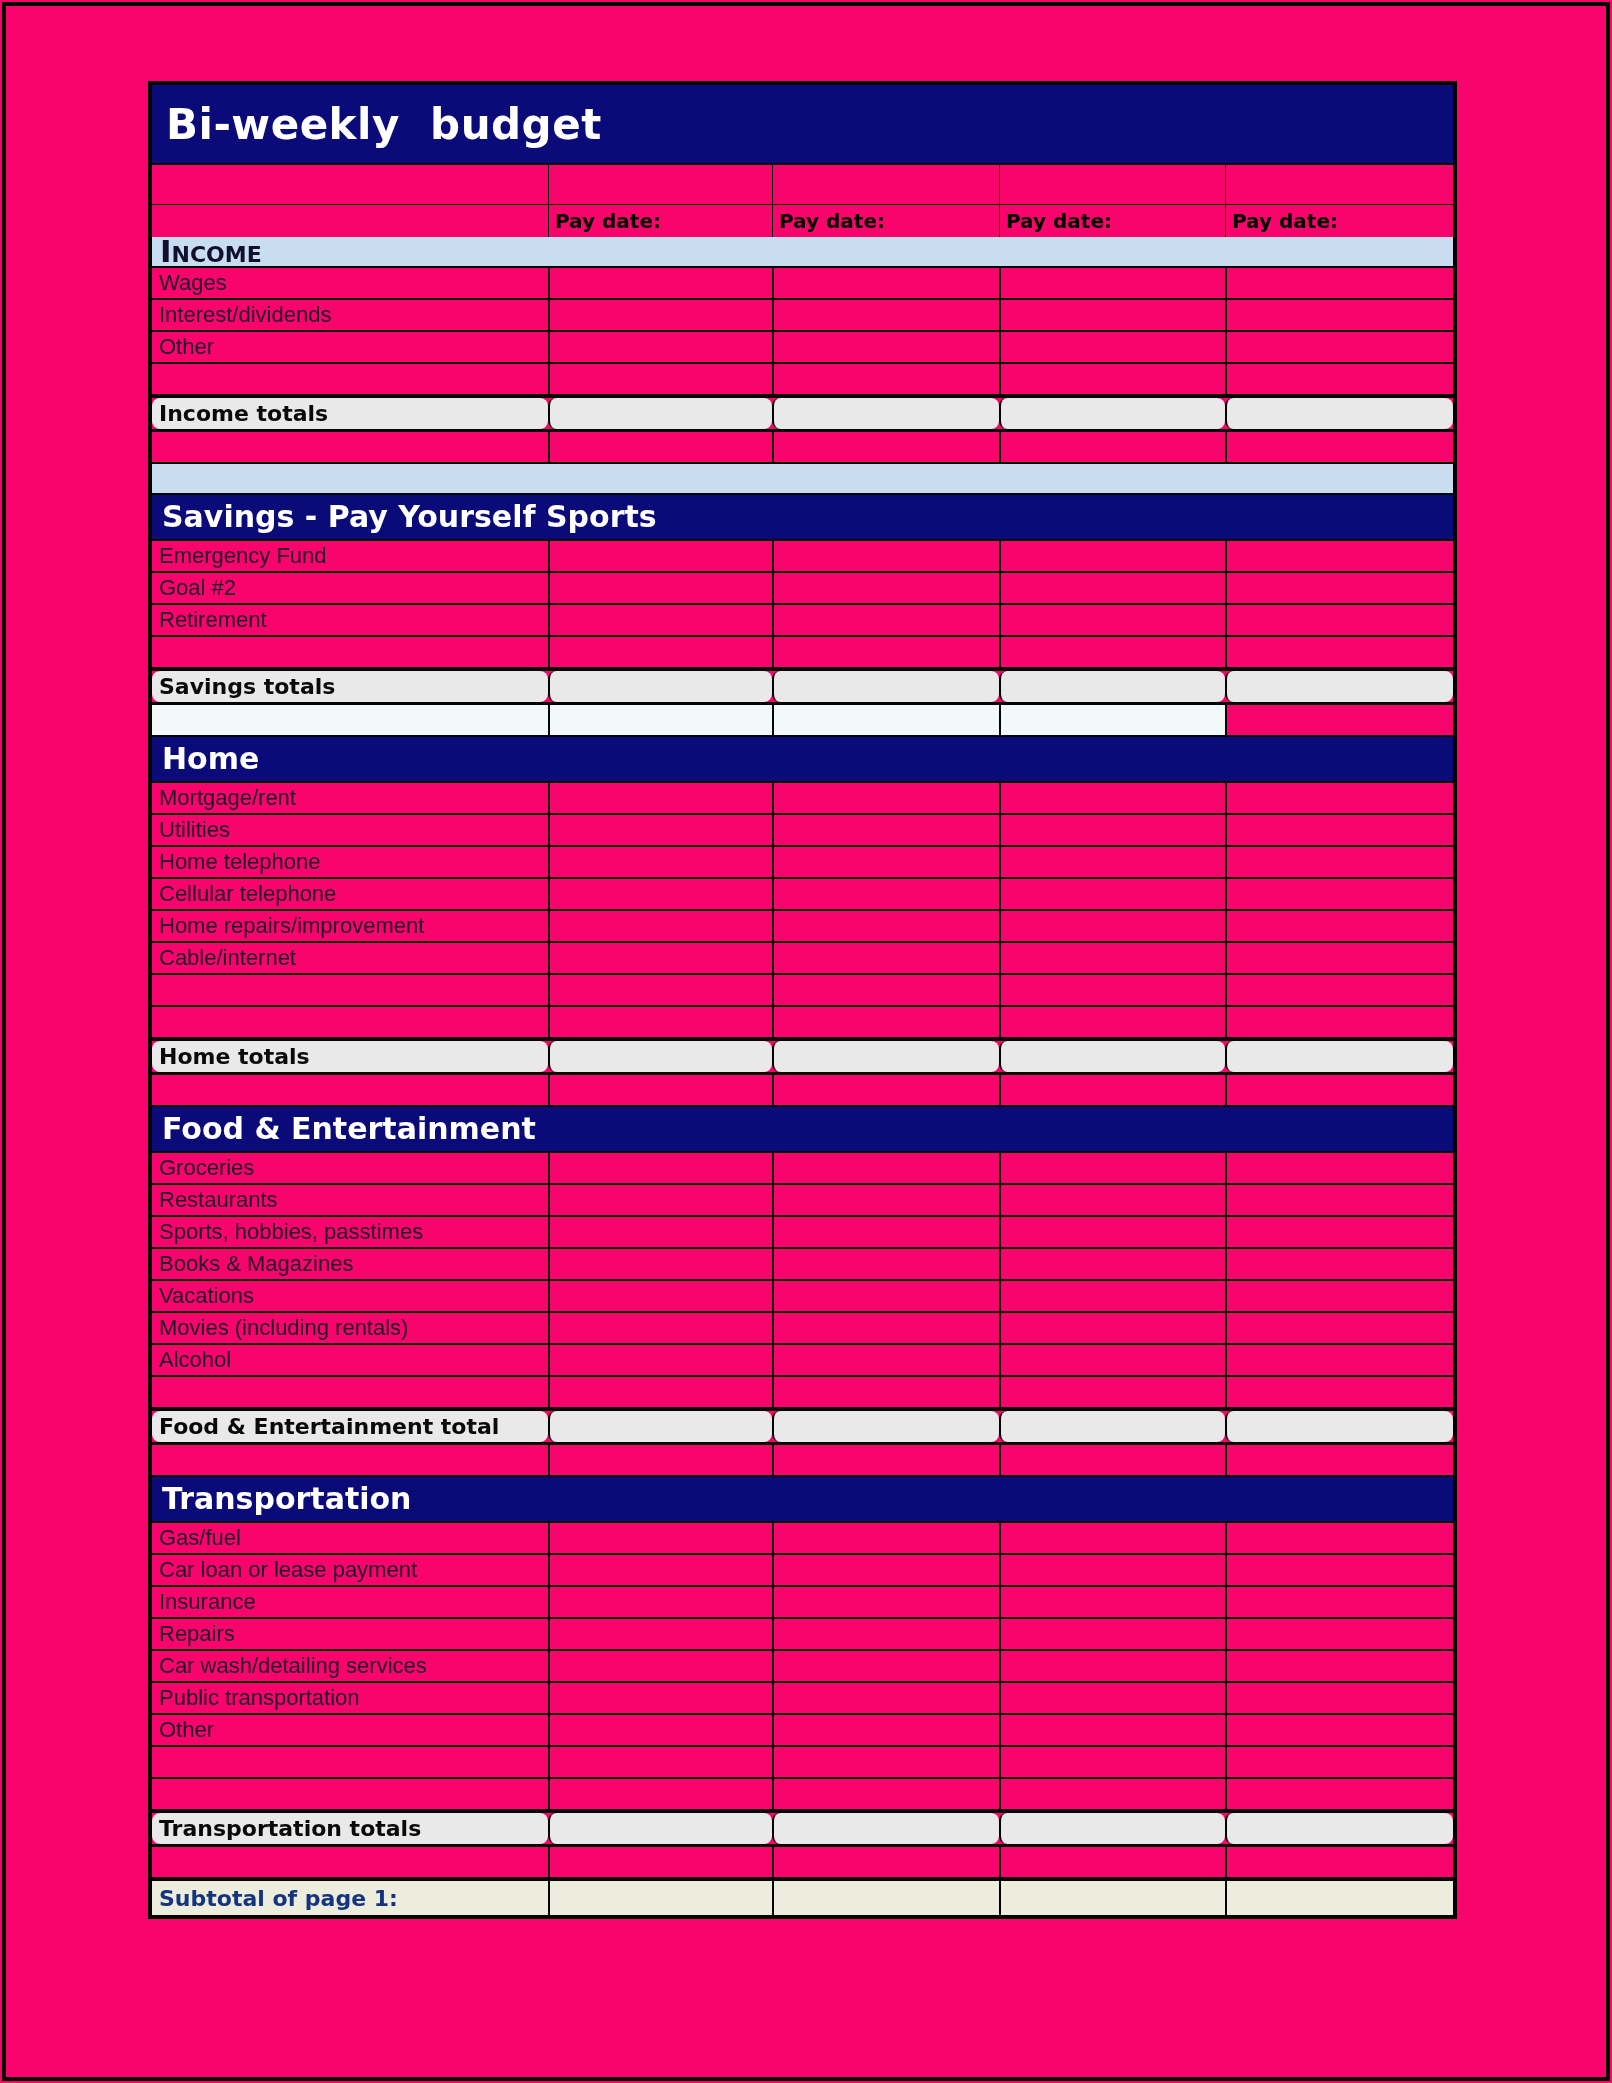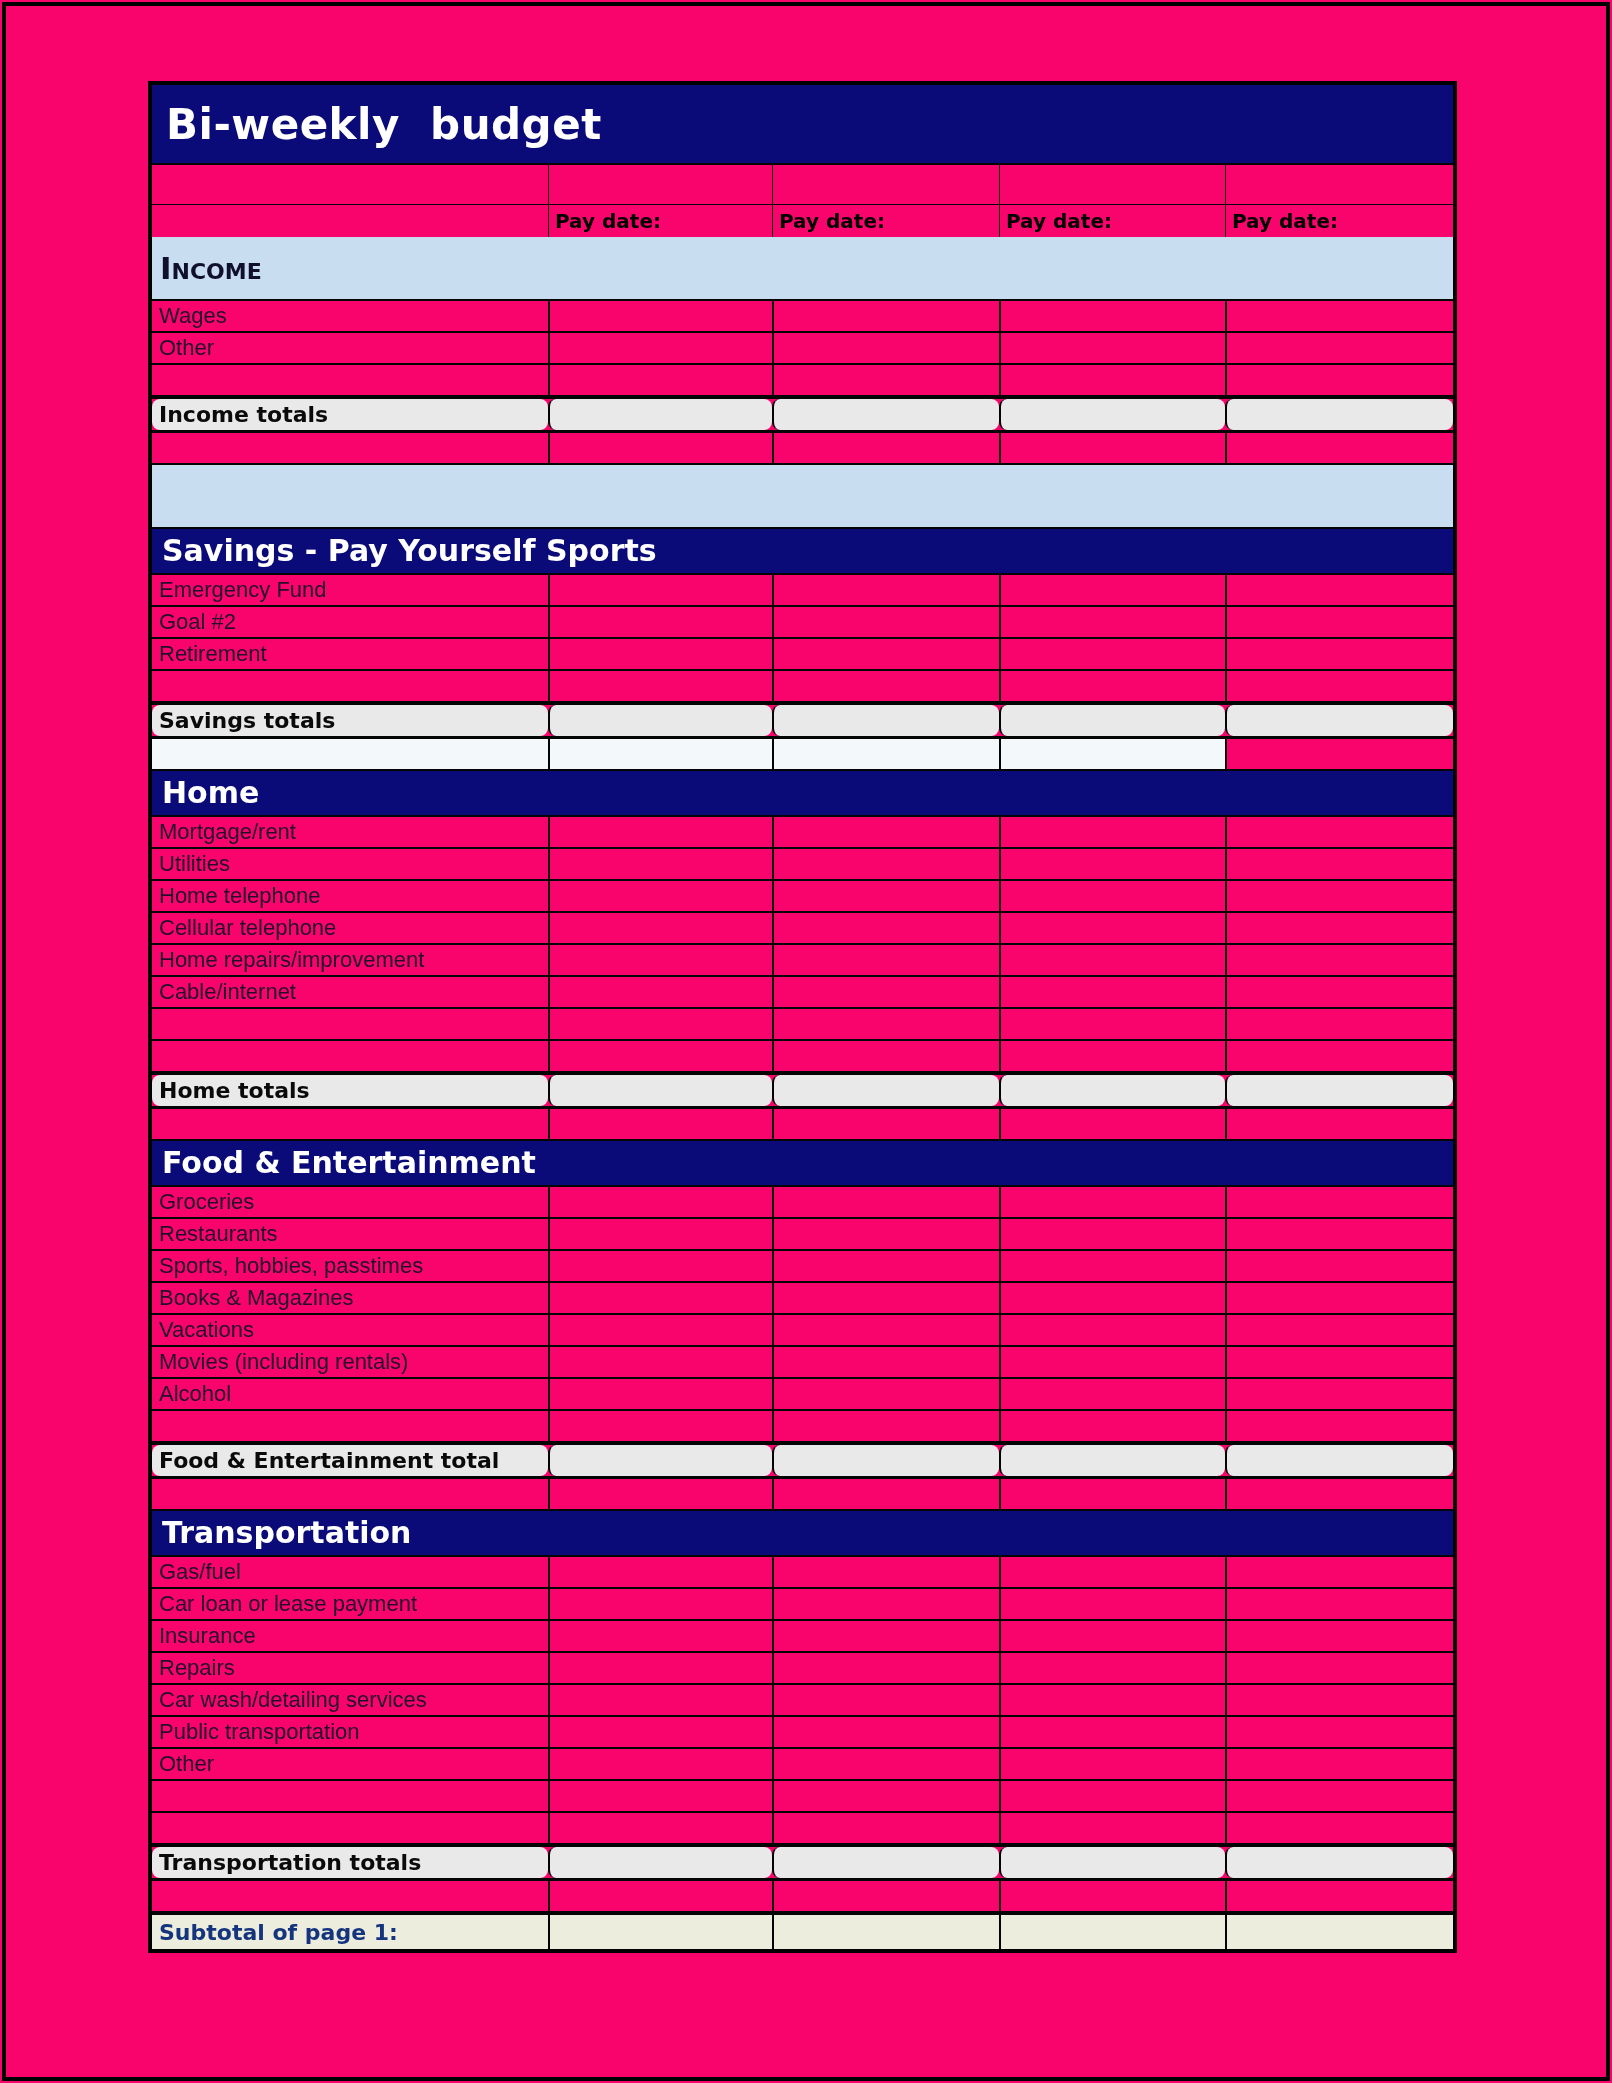--- a/index.html
+++ b/index.html
@@ -30,21 +30,21 @@
   .paylabel{font-family:"DejaVu Sans",sans-serif;font-weight:bold;font-size:20px;color:#000;padding:0 6px;}
   .item{height:32px;}
   .whiterow{height:32px;}
   .whiterow .cell{background:var(--whiterow);}
   .whiterow .c4{background:var(--pink);}
   .total{height:36px;border-top:2px solid var(--grid);border-bottom:3px solid var(--grid);}
   .total .cell{background:var(--gray);border-radius:8px;}
   .subtotal{height:36px;border-top:2px solid var(--grid);border-bottom-width:0;text-align:center;}
   .subtotal .cell{background:var(--cream);}
   .band,.section{display:flex;align-items:center;box-sizing:border-box;border-bottom:2px solid var(--grid);}
-  .band{height:64px;background:var(--ltblue);}
+  .band{height:31px;background:var(--ltblue);}
   .section{height:46px;background:var(--navy);}
   .band-title{font-family:"DejaVu Sans",sans-serif;font-weight:bold;font-variant:small-caps;font-size:31px;color:#10102e;padding-left:8px;line-height:1;}
   .section-title{font-family:"DejaVu Sans",sans-serif;font-weight:bold;font-size:30px;color:#ffffff;padding-left:10px;line-height:1;}
   .c0{padding:0 7px;font-size:22px;color:var(--labeltext);}
   .total .c0{font-family:"DejaVu Sans",sans-serif;font-weight:bold;font-size:22px;color:#0a0a0a;}
   .subtotal .c0{font-family:"DejaVu Sans",sans-serif;font-weight:bold;font-size:22px;color:var(--subtotaltext);}
 </style>
 </head>
 <body>
 
@@ -73,20 +73,27 @@
           <span class="band-title">Income</span>
         </div>
         <div class="row item">
           <div class="cell c0">Wages</div>
           <div class="cell c1"></div>
           <div class="cell c2"></div>
           <div class="cell c3"></div>
           <div class="cell c4"></div>
         </div>
         <div class="row item">
+          <div class="cell c0">Interest/dividends</div>
+          <div class="cell c1"></div>
+          <div class="cell c2"></div>
+          <div class="cell c3"></div>
+          <div class="cell c4"></div>
+        </div>
+        <div class="row item">
           <div class="cell c0">Other</div>
           <div class="cell c1"></div>
           <div class="cell c2"></div>
           <div class="cell c3"></div>
           <div class="cell c4"></div>
         </div>
         <div class="row item">
           <div class="cell c0"></div>
           <div class="cell c1"></div>
           <div class="cell c2"></div>

